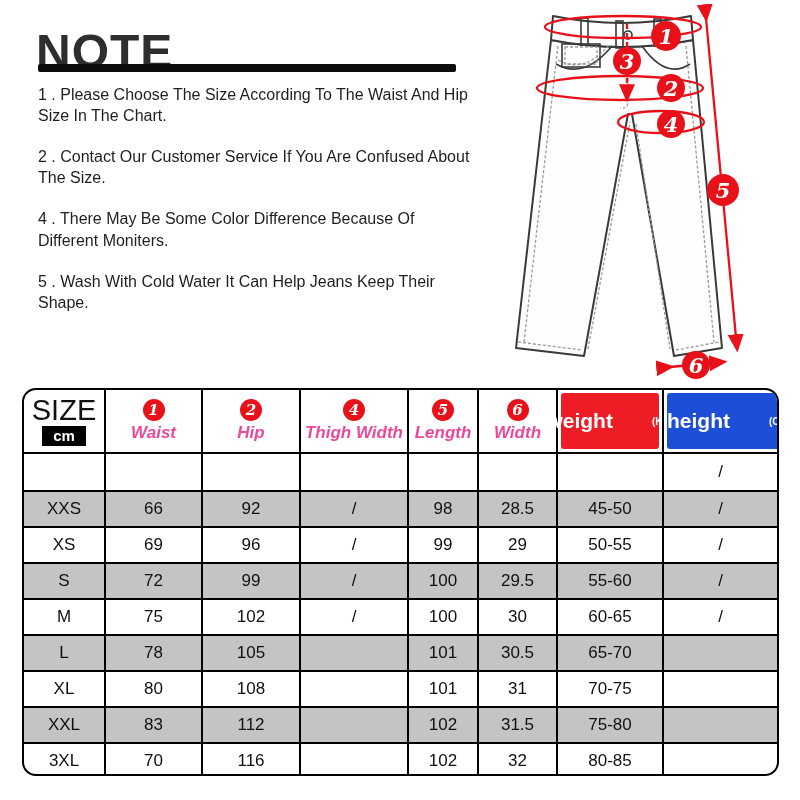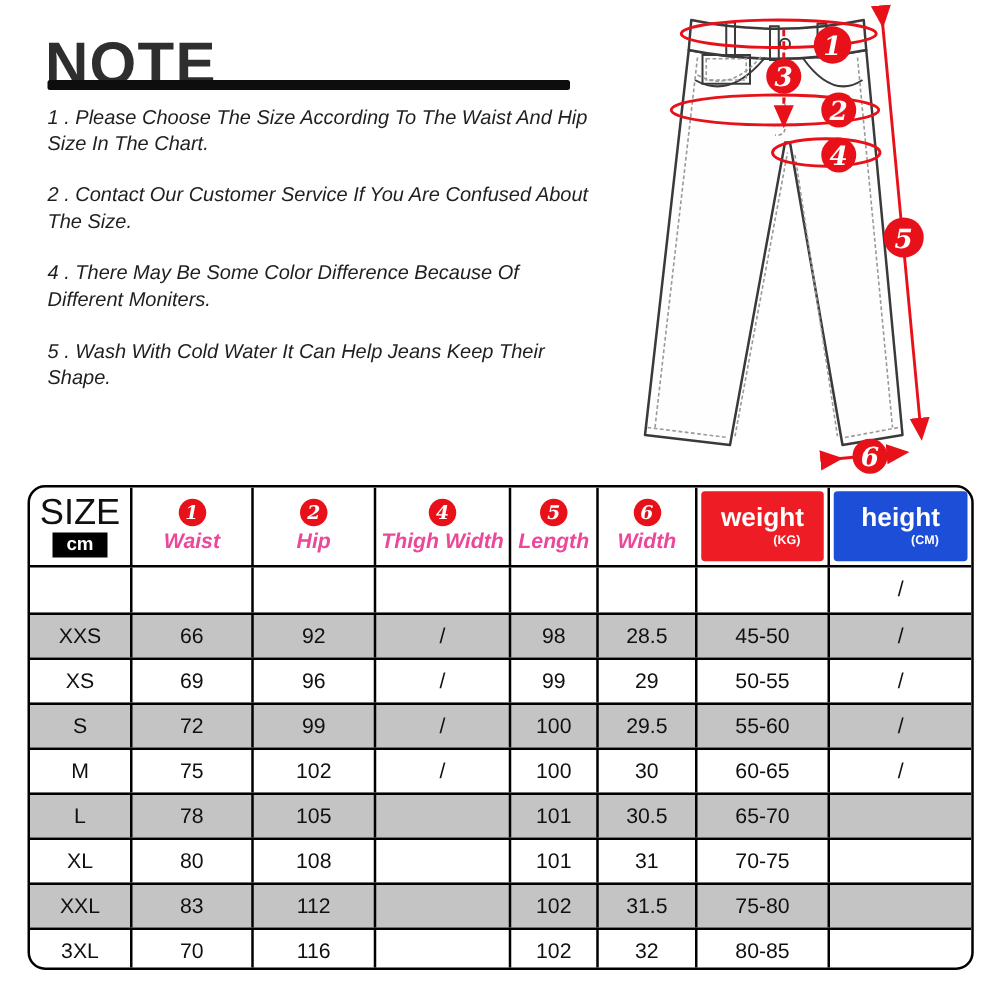--- a/index.html
+++ b/index.html
@@ -5,21 +5,21 @@
   * { margin: 0; padding: 0; box-sizing: border-box; }
   html, body { width: 800px; height: 800px; background: #fff; overflow: hidden;
                font-family: "Liberation Sans", sans-serif; }
   .canvas { position: relative; width: 800px; height: 800px; background: #fff; }
 
   
   .note-title { position: absolute; left: 36px; top: 8px; font-size: 48px;
                 font-weight: bold; color: #2e2e2e; letter-spacing: 1px; margin-top: 16px; }
   .note-underline { position: absolute; left: 38px; top: 64px; width: 418px;
                     height: 8px; background: #0d0d0d; border-radius: 2px; }
-  .note-list { position: absolute; left: 38px; top: 84px; width: 438px; font-style: italic; }
+  .note-list { position: absolute; left: 38px; top: 84px; width: 438px; }
   .note-item { font-size: 16px; line-height: 1.32; color: #1f1f1f; margin-bottom: 20px; }
   .note-item .red-text { color: #e03a3a; }
 
   
   .jeans-figure { position: absolute; left: 470px; top: 0; width: 320px; height: 390px; }
   .callout-num { font-family: "DejaVu Serif", serif; font-style: italic;
                  font-weight: bold; fill: #fff; font-size: 21px; }
 
   
   .size-table { position: absolute; left: 22px; top: 388px; width: 757px; height: 388px;
@@ -41,21 +41,21 @@
                line-height: 1.2; padding: 1px 11px; margin-top: 0; }
 
   .num-head { flex-direction: column; justify-content: center; gap: 2px; }
   .circle-num { width: 22px; height: 22px; border-radius: 50%; background: #e8111a;
                 color: #fff; display: flex; align-items: center; justify-content: center;
                 font-family: "DejaVu Serif", serif; font-style: italic; font-weight: bold;
                 font-size: 15px; }
   .col-label { font-style: italic; font-weight: 700; font-size: 17px; color: #ec4899; }
 
   .box-head { padding: 3px; }
-  .box-inner { width: 100%; height: 100%; display: flex; flex-direction: column;
+  .box-inner { width: 100%; height: 100%; display: flex; flex-direction: row;
                align-items: center; justify-content: center; color: #fff;
                font-weight: bold; border-radius: 3px; }
   .box-inner.red  { background: #ee1c24; }
   .box-inner.blue { background: #1d4ed8; }
   .box-line1 { font-size: 21px; line-height: 1.05; }
   .box-line2 { font-size: 10px; line-height: 1.1; padding-left: 39px; }
 </style>
 </head>
 <body>
 

